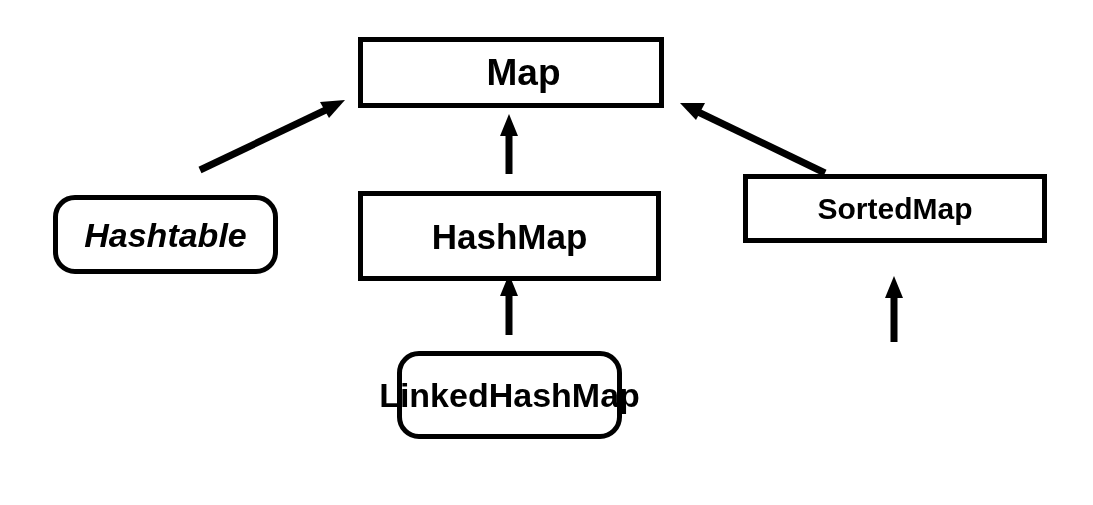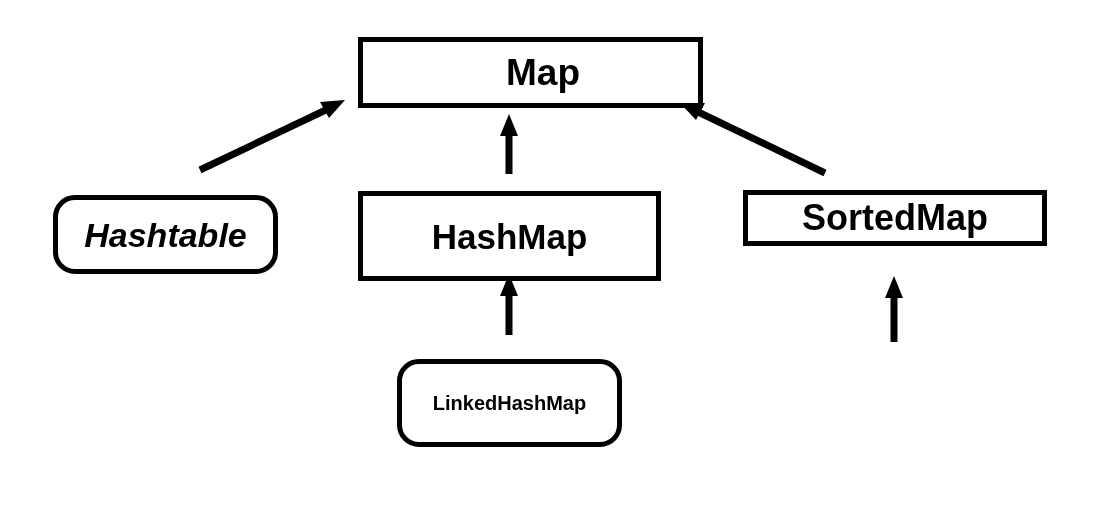--- a/index.html
+++ b/index.html
@@ -32,25 +32,25 @@
     line-height: 1;
     white-space: nowrap;
   }
   .node.rounded {
     border-radius: 22px;
   }
   .node.sharp {
     border-radius: 0;
   }
   
-  #node-map        { left: 358px; top: 37px;  width: 345px; height: 71px;  font-size: 37px; padding-left: 25px; }
+  #node-map        { left: 358px; top: 37px;  width: 306px; height: 71px;  font-size: 37px; padding-left: 25px; }
   #node-hashtable  { left: 53px;  top: 195px; width: 225px; height: 79px;  font-size: 34px; font-style: italic; }
   #node-hashmap    { left: 358px; top: 191px; width: 303px; height: 90px;  font-size: 35px; }
-  #node-sortedmap  { left: 743px; top: 190px; width: 304px; height: 56px;  font-size: 36px; }
-  #node-linkedhashmap { left: 397px; top: 359px; width: 225px; height: 88px; font-size: 20px; }
+  #node-sortedmap  { left: 743px; top: 174px; width: 304px; height: 69px;  font-size: 30px; }
+  #node-linkedhashmap { left: 397px; top: 351px; width: 225px; height: 88px; font-size: 34px; }
   #node-treemap    { left: 785px; top: 347px; width: 220px; height: 82px;  font-size: 33px; }
 
   .edge-layer {
     position: absolute;
     left: 0;
     top: 0;
     width: 1093px;
     height: 505px;
     pointer-events: none;
   }

